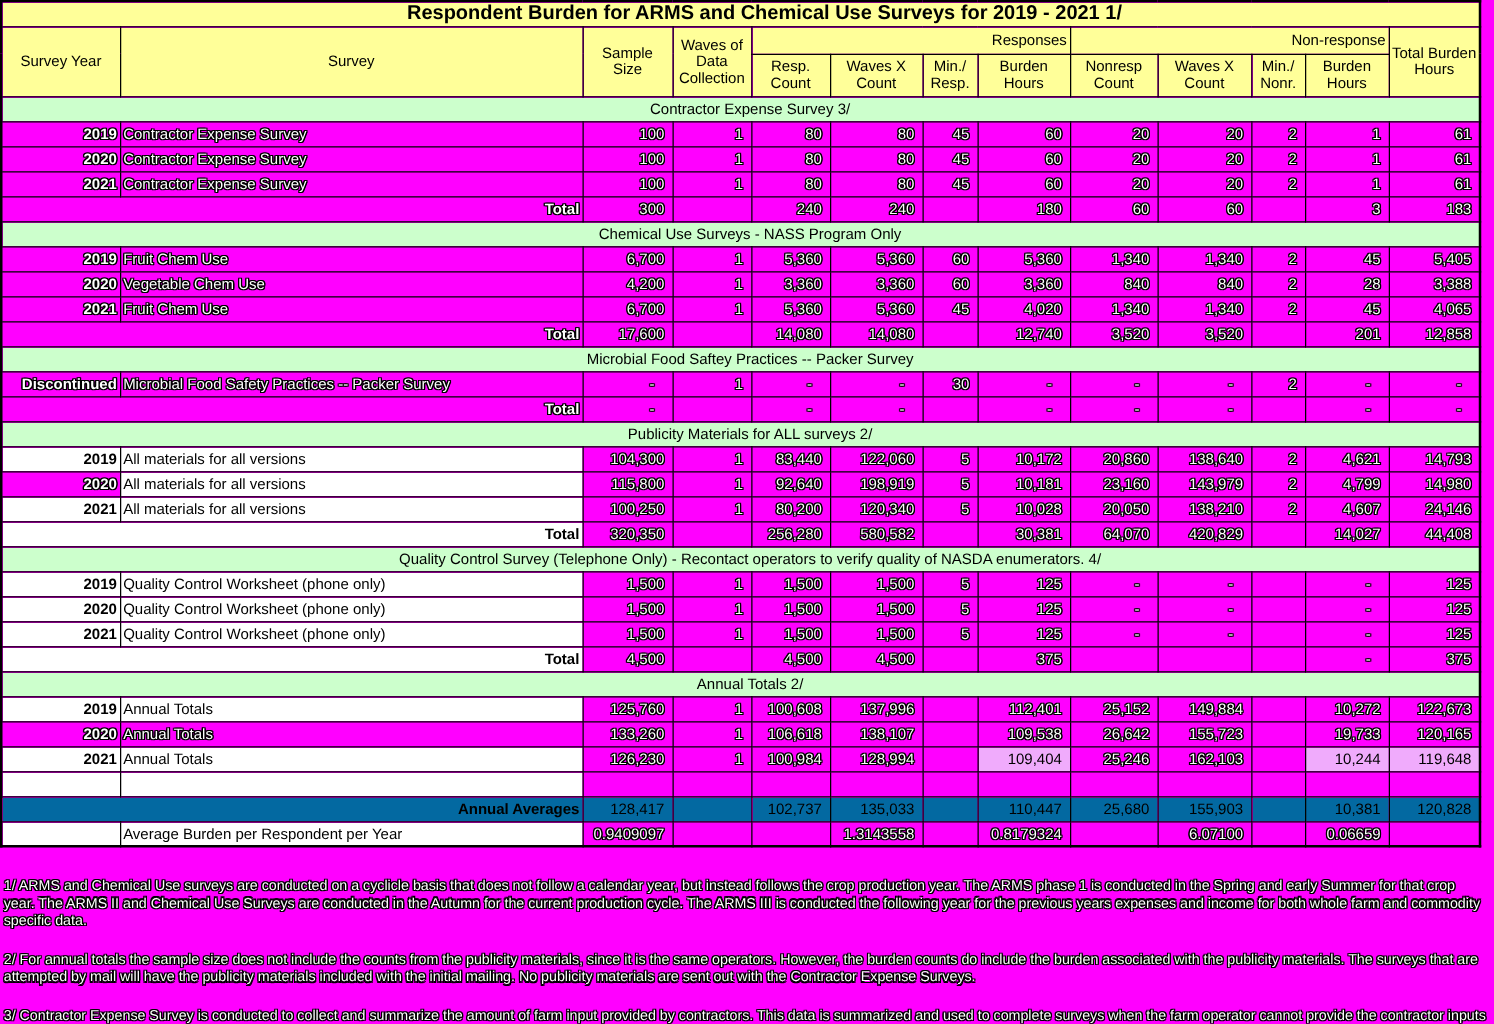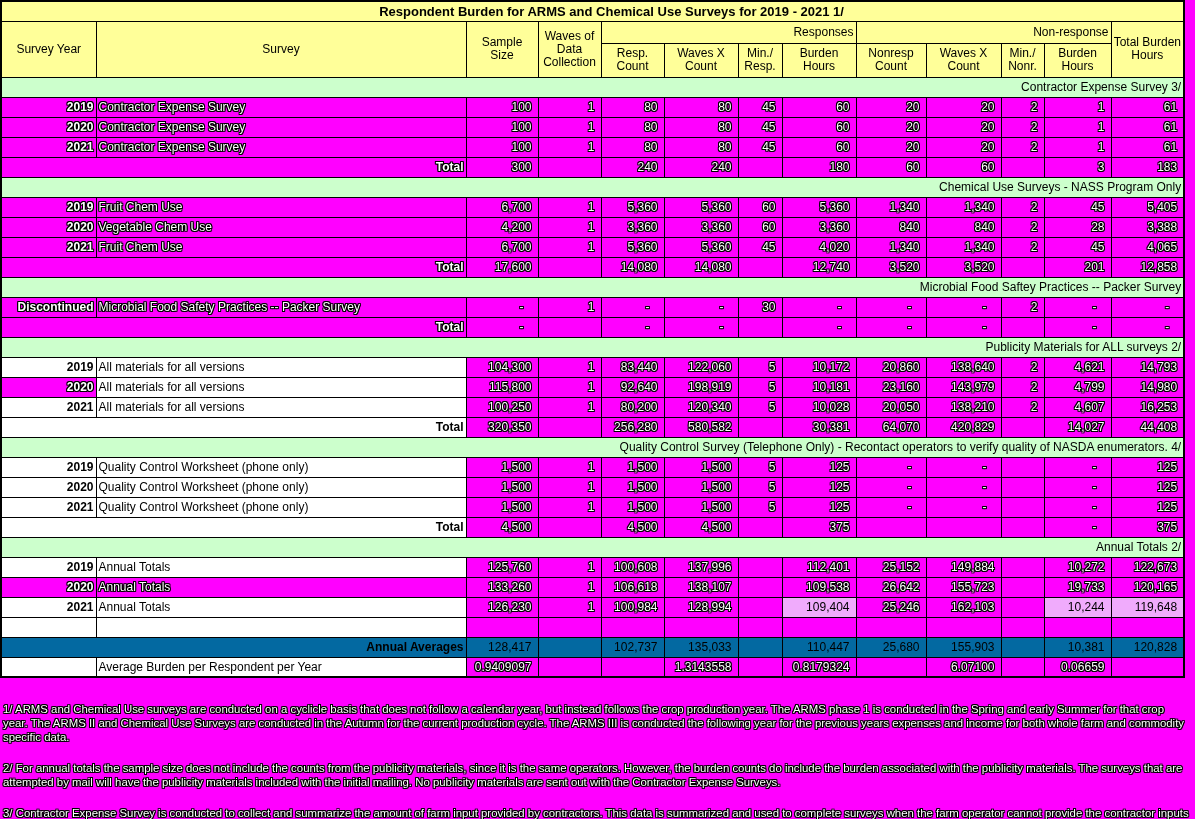--- a/index.html
+++ b/index.html
@@ -28,26 +28,26 @@
   tr.h-title{height:20px;}
   tr.h-group{height:22px;}
   tr.h-sub{height:34px;}
   tbody tr{height:20px;}
   .bg-y{background:#FFFF99;}
   .bg-g{background:#CCFFCC;}
   .bg-m{background:#FF00FF;}
   .bg-w{background:#FFFFFF;}
   .bg-b{background:#0369a1;}
   .bg-t{background:#f0abfc;}
-  .title{font-weight:bold;text-align:center;font-size:13px;padding-left:40px;}
+  .title{font-weight:bold;text-align:center;font-size:16px;padding-left:40px;}
   .center{text-align:right;}
   .bold{font-weight:bold;}
   .num{text-align:right;padding-right:6px;}
   .dash{padding-right:14px;}
-  .sec{text-align:right;padding-left:17px;}
+  .sec{text-align:center;padding-left:17px;}
   .wrap{white-space:normal;text-align:center;line-height:13px;}
   .halo{
     color:#fff;
     text-shadow:-1px -1px 0 #000,0 -1px 0 #000,1px -1px 0 #000,
                 -1px 0 0 #000,1px 0 0 #000,
                 -1px 1px 0 #000,0 1px 0 #000,1px 1px 0 #000;
   }
   #footnotes{
     padding:24px 4px 0 3px;
     font-size:11.4px;
@@ -297,21 +297,21 @@
         <td class="bg-m num halo">100,250</td>
         <td class="bg-m num halo">1</td>
         <td class="bg-m num halo">80,200</td>
         <td class="bg-m num halo">120,340</td>
         <td class="bg-m num halo">5</td>
         <td class="bg-m num halo">10,028</td>
         <td class="bg-m num halo">20,050</td>
         <td class="bg-m num halo">138,210</td>
         <td class="bg-m num halo">2</td>
         <td class="bg-m num halo">4,607</td>
-        <td class="bg-m num halo">16,253</td>
+        <td class="bg-m num halo">24,146</td>
       </tr>
       <tr>
         <td colspan="2" class="bg-w bold center">Total</td>
         <td class="bg-m num halo">320,350</td>
         <td class="bg-m num halo"></td>
         <td class="bg-m num halo">256,280</td>
         <td class="bg-m num halo">580,582</td>
         <td class="bg-m num halo"></td>
         <td class="bg-m num halo">30,381</td>
         <td class="bg-m num halo">64,070</td>

